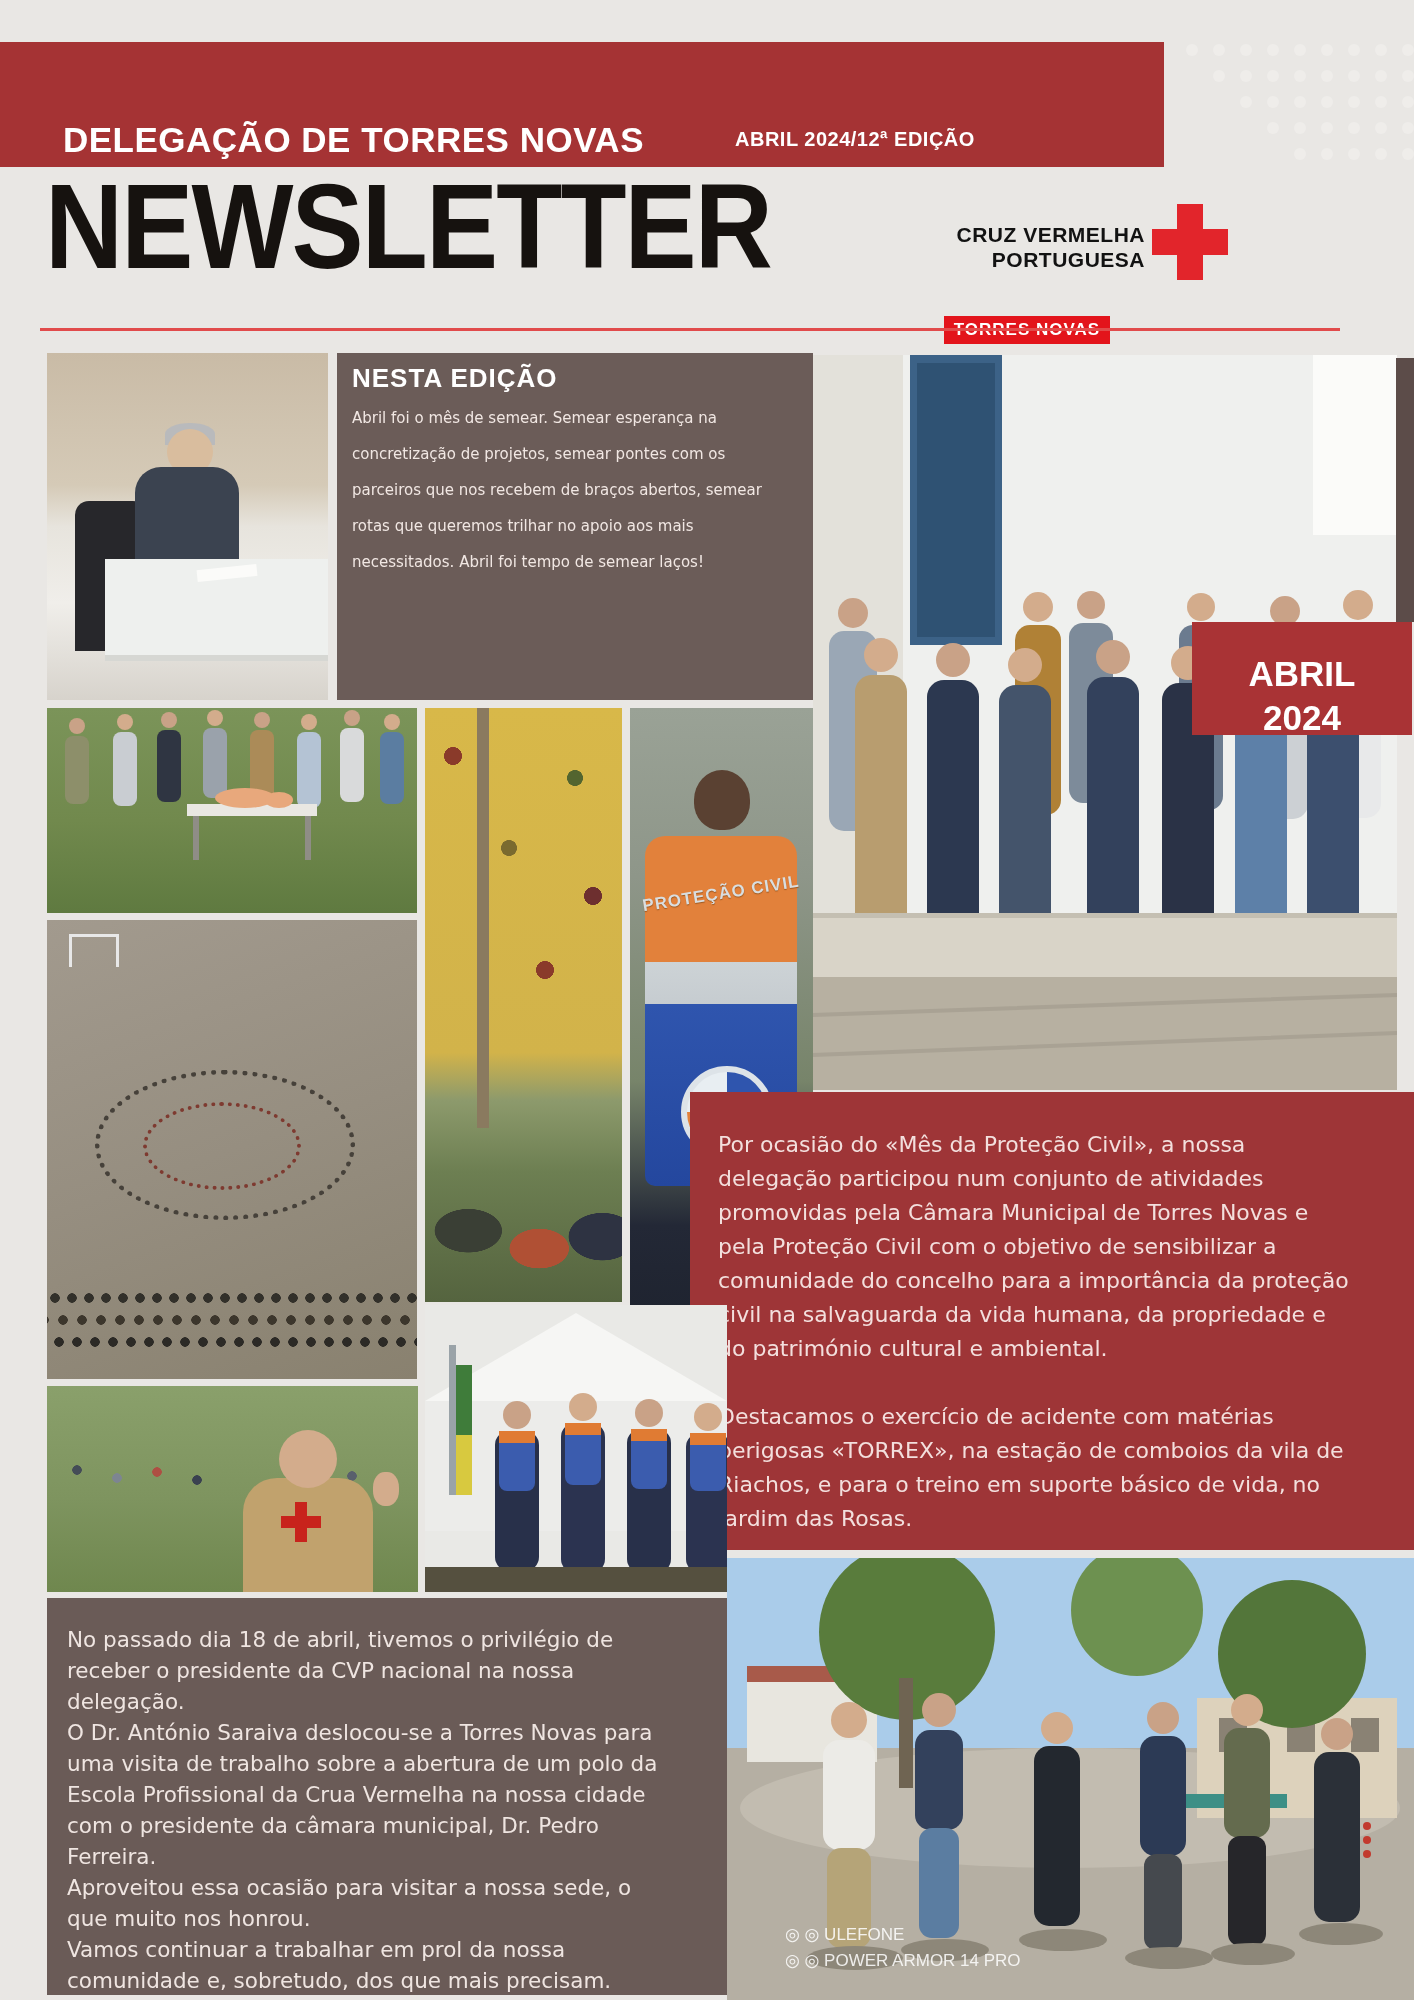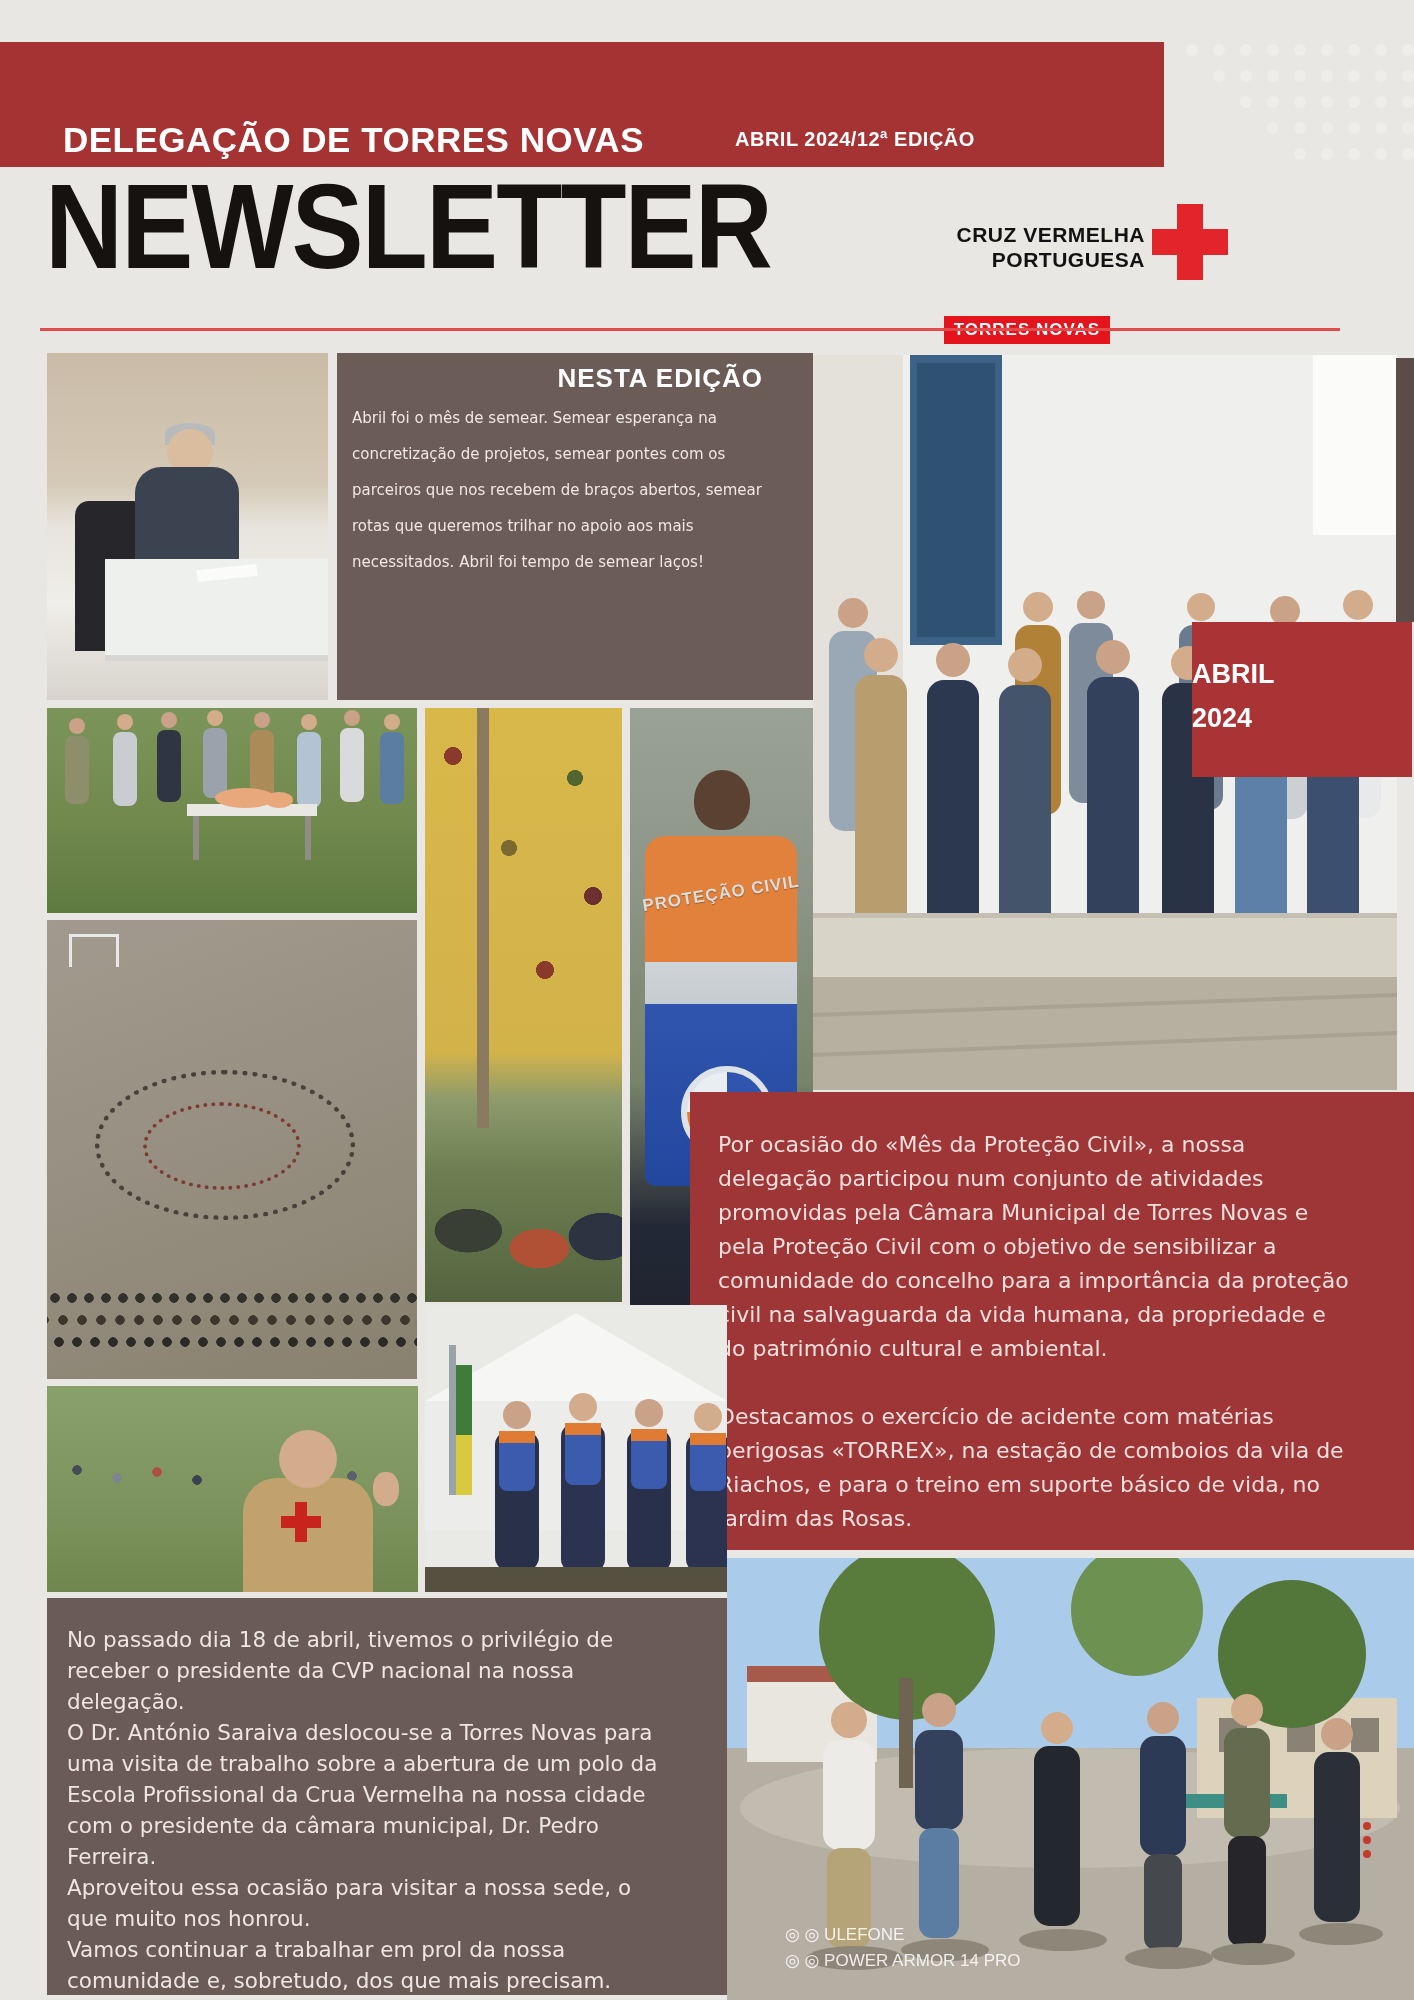--- a/index.html
+++ b/index.html
@@ -29,35 +29,35 @@
   .logo-cross .bar-h{left:0;top:25px;width:76px;height:26px;}
   .logo-badge{left:944px;top:296px;width:166px;height:28px;background:#e3141b;color:#fff;
     font-family:"Liberation Sans",sans-serif;font-weight:800;font-size:17px;letter-spacing:1px;
     display:flex;align-items:center;justify-content:center;margin-top:20px;}
   .redline{left:40px;top:328px;width:1300px;height:3px;background:#e14b4b;}
 
   
   .panel{color:#f1e7e3;}
   .nesta{left:337px;top:353px;width:476px;height:347px;background:#6b5c58;box-sizing:border-box;
     padding:8px 50px 0 15px;}
-  .nesta h2{margin:2px 0 6px 0;text-align:right;color:#fff;font-family:"Liberation Sans",sans-serif;
+  .nesta h2{margin:2px 0 6px 0;text-align:left;color:#fff;font-family:"Liberation Sans",sans-serif;
     font-weight:800;font-size:26px;letter-spacing:1px;}
   .nesta p{margin:0;font-size:15px;line-height:36px;}
   .redbox{left:690px;top:1092px;width:724px;height:458px;background:#9e3537;box-sizing:border-box;
     padding:36px 62px 0 28px;color:#f3dfdd;}
   .redbox p{margin:0 0 34px 0;font-size:22px;line-height:34px;}
   .visitbox{left:47px;top:1598px;width:680px;height:397px;background:#6a5b57;box-sizing:border-box;
     padding:26px 50px 0 20px;color:#efe5e1;}
   .visitbox p{margin:0;font-size:21.5px;line-height:31px;}
 
   
   .strip-right{left:1396px;top:358px;width:18px;height:264px;background:#5c4c49;}
-  .abril-badge{left:1192px;top:622px;width:220px;height:155px;background:#a93335;color:#fff;
-    font-family:"Liberation Sans",sans-serif;font-weight:700;font-size:27px;line-height:44px;
-    box-sizing:border-box;padding-top:30px;}
+  .abril-badge{left:1192px;top:622px;width:220px;height:113px;background:#a93335;color:#fff;
+    font-family:"Liberation Sans",sans-serif;font-weight:700;font-size:35px;line-height:44px;
+    text-align:center;box-sizing:border-box;padding-top:30px;}
 
   
   .photo{overflow:hidden;}
   .ph-signing{left:47px;top:353px;width:281px;height:347px;
     background:linear-gradient(180deg,#c9bba6 0%,#d5cab7 38%,#e7e4dd 50%,#f0eeea 72%,#d7d3cc 100%);}
   .ph-signing .chair{position:absolute;left:28px;top:148px;width:72px;height:150px;background:#27272b;border-radius:14px 14px 0 0;}
   .ph-signing .head{position:absolute;left:120px;top:76px;width:46px;height:46px;border-radius:50%;background:#d9bd9e;}
   .ph-signing .hair{position:absolute;left:118px;top:70px;width:50px;height:22px;border-radius:50% 50% 0 0;background:#b9babc;}
   .ph-signing .torso{position:absolute;left:88px;top:114px;width:104px;height:100px;border-radius:26px 26px 0 0;background:#3b4350;}
   .ph-signing .desk{position:absolute;left:58px;top:206px;width:223px;height:96px;background:#eef0ee;box-shadow:0 6px 0 #d6d7d3;}

